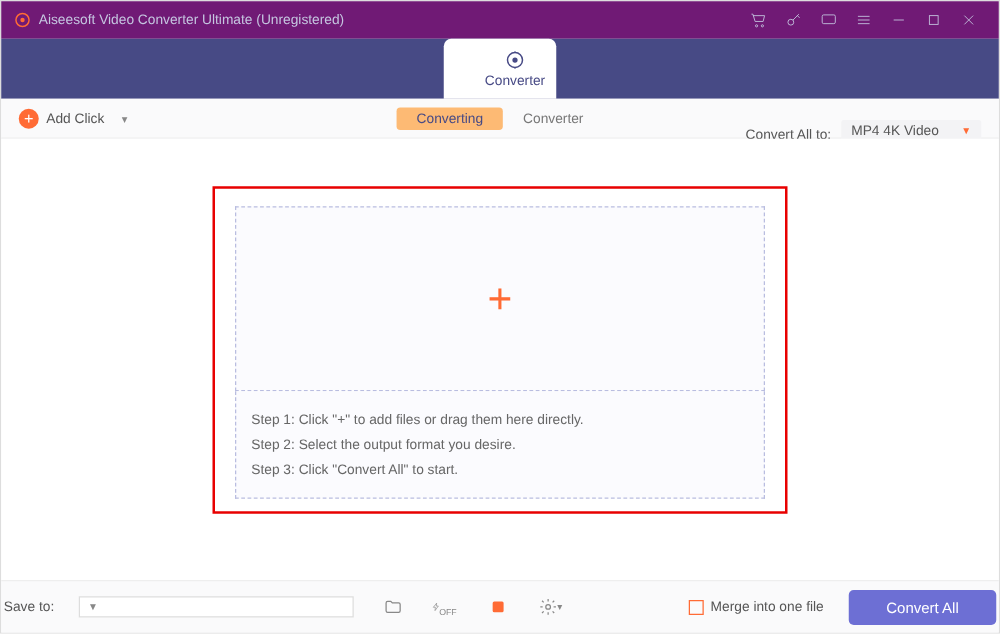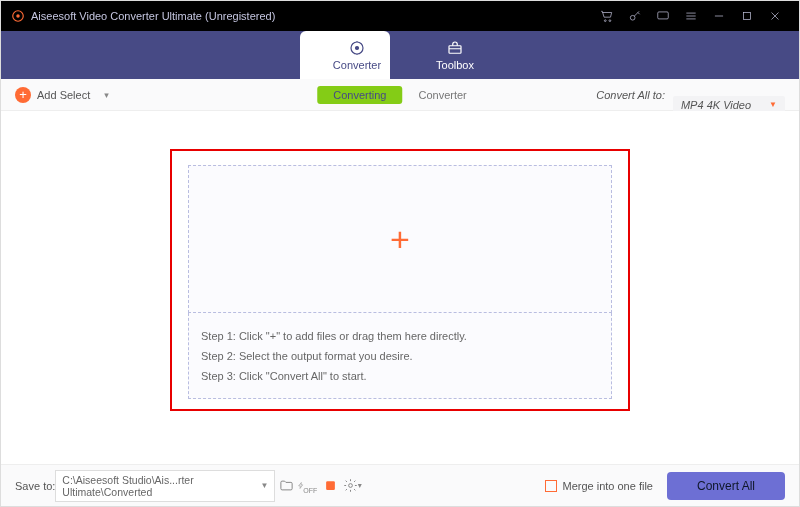--- a/index.html
+++ b/index.html
@@ -1,53 +1,53 @@
 <!DOCTYPE html>
 <html><head>
 <meta charset="utf-8">
 <style>
 * { box-sizing: border-box; margin: 0; padding: 0; font-family: -apple-system, "Segoe UI", Arial, sans-serif; }
 body { width: 800px; height: 507px; overflow: hidden; background: #fff; }
 .window { width: 800px; height: 507px; display: flex; flex-direction: column; border: 1px solid #ddd; }
-.titlebar { height: 30px; background: #000000; color: #c5c6e0; display: flex; align-items: center; padding: 0 10px; font-size: 11px; }
+.titlebar { height: 30px; background: #701a75; color: #c5c6e0; display: flex; align-items: center; padding: 0 10px; font-size: 11px; }
 .titlebar .logo { width: 14px; height: 14px; margin-right: 6px; display:flex; align-items:center; justify-content:center;}
 .titlebar .spacer { flex: 1; }
 .titlebar .ticon { width: 28px; height: 30px; display: flex; align-items: center; justify-content: center; color: #c5c6e0; cursor: pointer; }
 .titlebar .ticon svg { width: 14px; height: 14px; stroke: currentColor; fill: none; stroke-width: 1.2; }
 .navbar { height: 48px; background: #474a85; display: flex; justify-content: center; align-items: flex-end; gap: 20px; }
 .tab { width: 90px; height: 48px; color: #fff; display: flex; flex-direction: column; align-items: center; justify-content: center; font-size: 11px; cursor: pointer; border-radius: 6px 6px 0 0; gap:2px;}
 .tab.active { background: #fff; color: #474a85; padding-left: 24px; }
 .tab .ticon2 { height: 18px; display:flex; align-items:center; justify-content:center;}
 .tab .ticon2 svg { width: 18px; height: 18px; }
 .toolbar { height: 32px; background: #fafafb; border-bottom: 1px solid #eee; display: flex; align-items: center; padding: 0 14px; font-size: 11px; color: #555; }
 .addbtn { display: flex; align-items: center; gap: 6px; cursor: pointer; }
 .plus-circ { width: 16px; height: 16px; border-radius: 50%; background: #ff6b35; color: #fff; display: flex; align-items: center; justify-content: center; font-size: 13px; line-height: 1; }
 .caret { margin-left: 8px; font-size: 9px; color: #888; }
 .segwrap { position: absolute; left: 50%; transform: translateX(-50%); display: flex; background: transparent; }
 .seg { padding: 3px 16px; border-radius: 3px; cursor: pointer; color: #777; }
-.seg.active { background: #84cc16; color: #474a85; }
-.toolbar .rgt { margin-left: auto; display: flex; align-items: center; gap: 8px; font-style: italic; }
+.seg.active { background: #fdba74; color: #474a85; }
+.toolbar .rgt { margin-left: auto; display: flex; align-items: flex-end; gap: 8px; }
 .fmtsel { background: #f3f3f5; padding: 3px 8px; border-radius: 2px; display: flex; align-items: center; gap: 18px; cursor: pointer; color:#555;margin-top:20px;}
 .fmtsel .tri { color: #ff6b35; font-size: 8px; }
 .canvas { flex: 1; background: #fff; position: relative; display: flex; justify-content: center; align-items: flex-start; padding-top: 38px; }
 .redbox { border: 2px solid #e80000; width: 460px; height: 262px; display: flex; flex-direction: column; padding: 14px 16px 10px 16px; }
 .dropzone { flex: 1; border: 1px dashed #b9bde0; background: #fbfbfe; display: flex; align-items: center; justify-content: center; cursor: pointer; }
 .bigplus { font-size: 34px; color: #ff6b35; font-weight: 200; line-height:1; }
 .steps { border: 1px dashed #b9bde0; border-top: none; height: 86px; padding: 10px 12px; display: flex; flex-direction: column; justify-content: center; gap: 8px; background:#fbfbfe;}
 .steps div { font-size: 11px; color: #666; }
-.footer { height: 42px; background: #fafafb; border-top: 1px solid #eee; display: flex; align-items: center; padding: 0 14px; font-size: 11px; color: #555; gap: 0; }
+.footer { height: 42px; background: #fafafb; border-top: 1px solid #eee; display: flex; align-items: center; padding: 0 2px; font-size: 11px; color: #555; gap: 20px; }
 .savepath { background: #fff; border: 1px solid #ddd; padding: 3px 6px; width: 220px; display: flex; align-items: center; justify-content: space-between; color:#666; font-size:10.5px;}
 .savepath .tri { font-size: 8px; color: #888; }
 .sicon { width: 22px; height: 20px; display: flex; align-items: center; justify-content: center; cursor: pointer; color:#888;}
 .sicon svg { width: 15px; height: 15px; }
 .sicon.orange { color: #ff6b35; }
 .footer .spacer2 { flex: 1; }
-.mergechk { display: flex; align-items: center; gap: 5px; cursor: pointer; margin-right: 14px; text-align: right; }
+.mergechk { display: flex; align-items: center; gap: 5px; cursor: pointer; margin-right: 0; text-align: right; }
 .chkbox { width: 12px; height: 12px; border: 1.5px solid #ff6b35; }
-.convertall { background: #6d6fd4; color: #0f172a; padding: 7px 30px; border-radius: 4px; cursor: pointer; font-size: 12px; }
+.convertall { background: #6d6fd4; color: #ffffff; padding: 7px 30px; border-radius: 4px; cursor: pointer; font-size: 12px; }
 .toolbar-rel { position: relative; }
 </style>
 </head>
 <body>
 
 <div class="window">
 
   <div class="titlebar">
     <span class="logo">
       <svg viewBox="0 0 24 24">
@@ -102,35 +102,26 @@
     <div class="tab active">
       <span class="ticon2">
           <svg viewBox="0 0 24 24" fill="none" stroke="currentColor" stroke-width="1.6">
             <circle cx="12" cy="12" r="8"></circle>
             <circle cx="12" cy="12" r="2" fill="currentColor"></circle>
             <path d="M12 4v-1M12 21v-1"></path>
           </svg>
         </span>
       <span>Converter</span>
     </div>
-    <div class="tab">
-      <span class="ticon2">
-          <svg viewBox="0 0 24 24" fill="none" stroke="currentColor" stroke-width="1.6">
-            <rect x="4" y="9" width="16" height="10" rx="1"></rect>
-            <path d="M9 9V7a3 3 0 016 0v2M4 13h16"></path>
-          </svg>
-        </span>
-      <span>Toolbox</span>
-    </div>
   </div>
 
   <div class="toolbar toolbar-rel">
     <div class="addbtn">
       <span class="plus-circ">+</span>
-      <span>Add Select</span>
+      <span>Add Click</span>
       <span class="caret">▾</span>
     </div>
     <div class="segwrap">
       <div class="seg active">Converting</div>
       <div class="seg">Converter</div>
     </div>
     <div class="rgt">
       <span>Convert All to:</span>
       <div class="fmtsel">
         <span>MP4 4K Video</span>
@@ -148,21 +139,20 @@
         <div>Step 1: Click "+" to add files or drag them here directly.</div>
         <div>Step 2: Select the output format you desire.</div>
         <div>Step 3: Click "Convert All" to start.</div>
       </div>
     </div>
   </div>
 
   <div class="footer">
     <span>Save to:</span>
     <div class="savepath">
-      <span>C:\Aiseesoft Studio\Ais...rter Ultimate\Converted</span>
       <span class="tri">▼</span>
     </div>
     <span class="sicon">
         <svg viewBox="0 0 24 24" fill="none" stroke="currentColor" stroke-width="1.6">
           <path d="M3 7a2 2 0 012-2h4l2 2h8a2 2 0 012 2v8a2 2 0 01-2 2H5a2 2 0 01-2-2V7z"></path>
         </svg>
       </span>
     <span class="sicon">
         <svg viewBox="0 0 24 24" fill="none" stroke="currentColor" stroke-width="1.6">
           <path d="M13 3L5 13h5l-1 8 8-11h-5l1-7z"></path>

